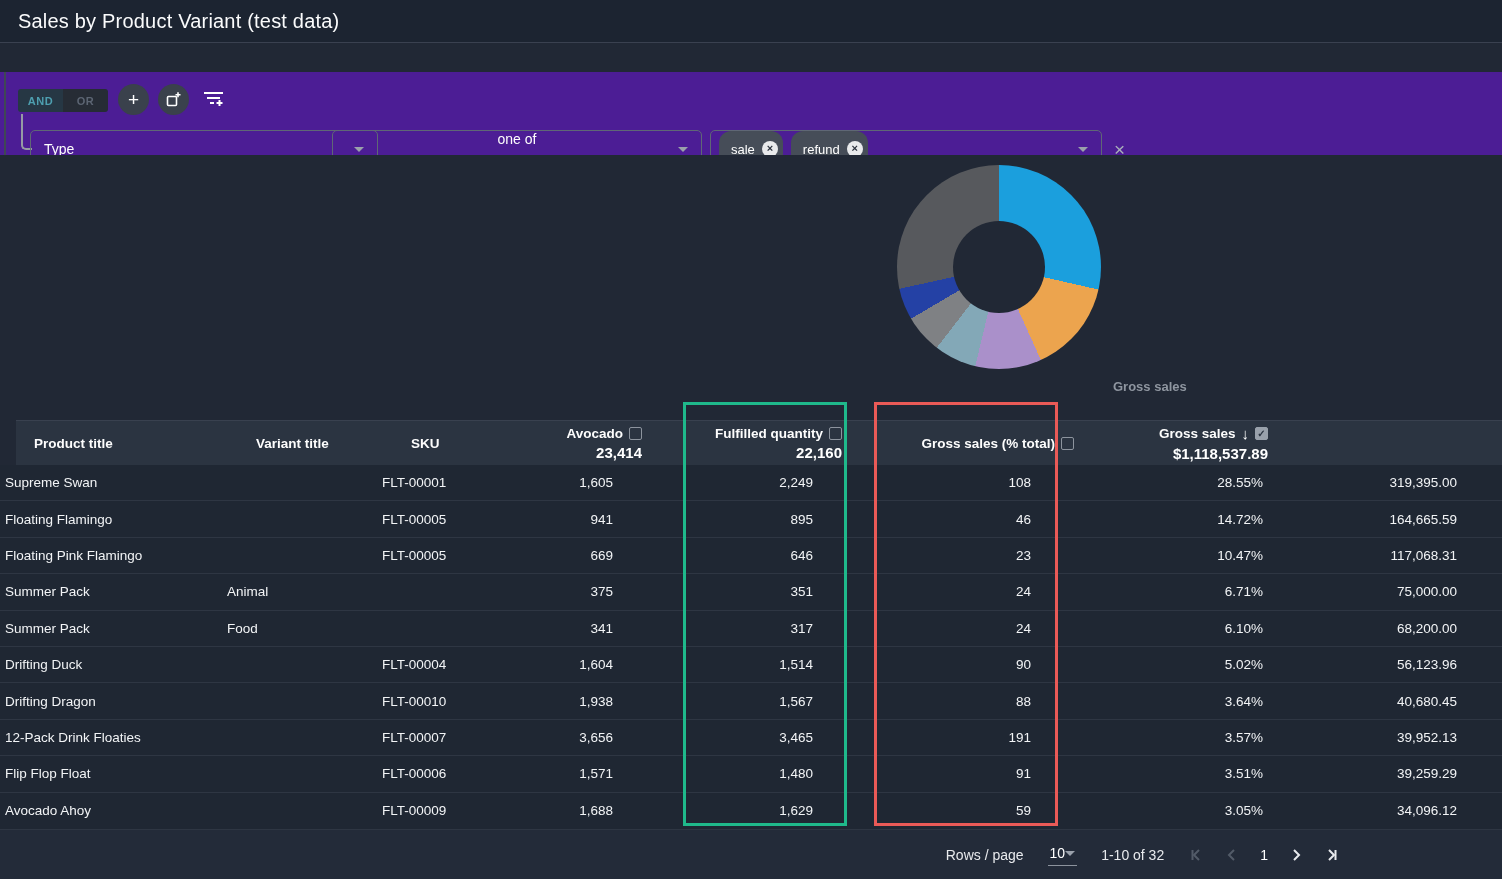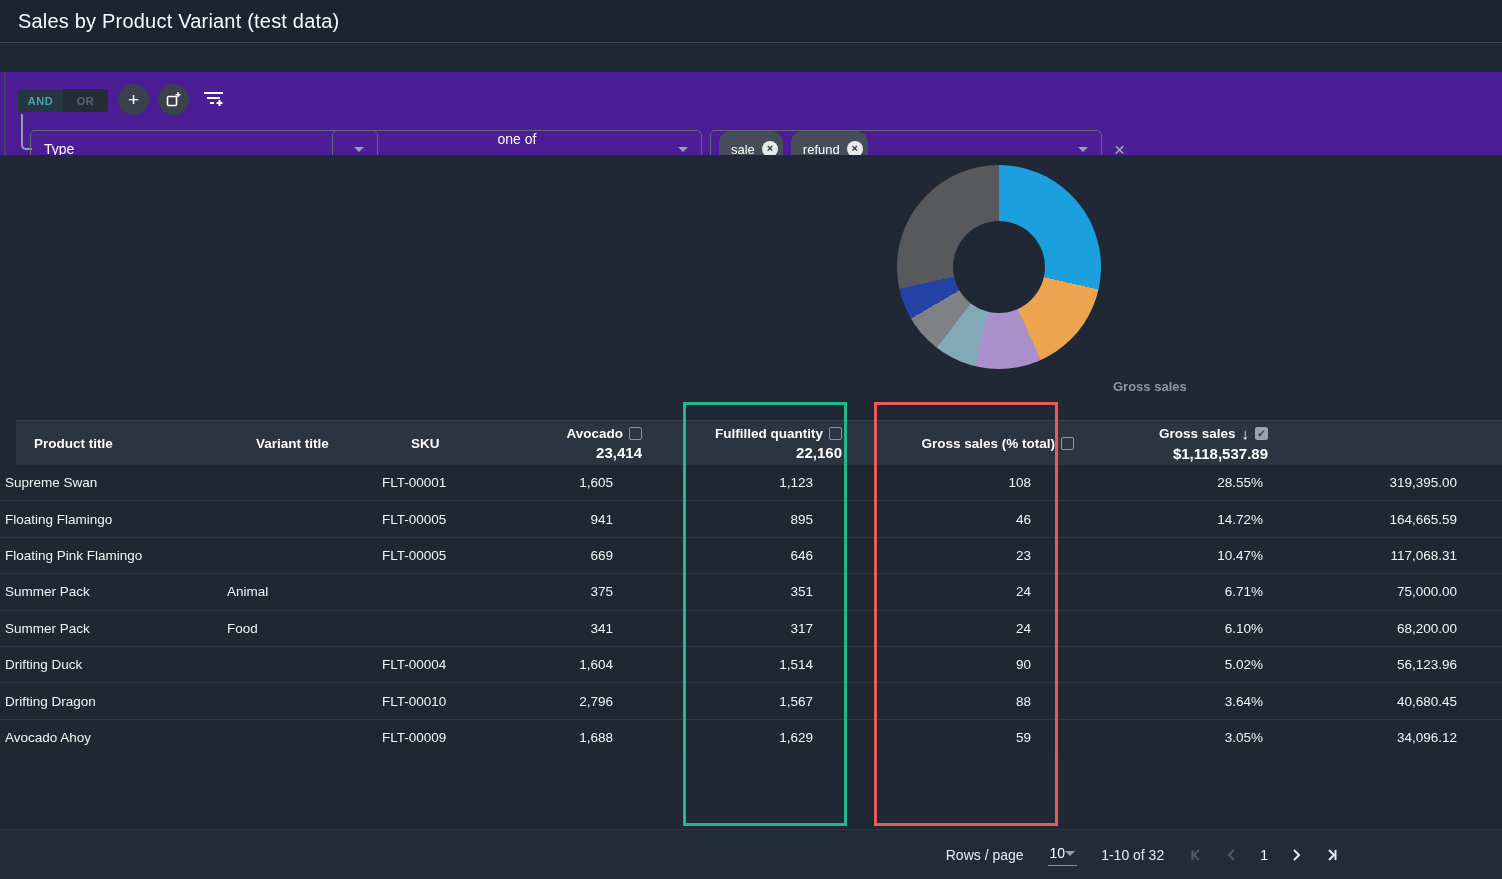--- a/index.html
+++ b/index.html
@@ -221,21 +221,21 @@
           </div>
           <div class="htotal">$1,118,537.89</div>
         </div>
       </div>
     <div class="tbody" id="tbody">
         <div class="trow">
           <div class="cell c0">Supreme Swan</div>
           <div class="cell c1"></div>
           <div class="cell c2">FLT-00001</div>
           <div class="cell c3">1,605</div>
-          <div class="cell c4">1,123</div>
+          <div class="cell c4">2,249</div>
           <div class="cell c5">108</div>
           <div class="cell c6">28.55%</div>
           <div class="cell c7">319,395.00</div>
         </div>
         <div class="trow">
           <div class="cell c0">Floating Flamingo</div>
           <div class="cell c1"></div>
           <div class="cell c2">FLT-00005</div>
           <div class="cell c3">941</div>
           <div class="cell c4">895</div>
@@ -280,25 +280,45 @@
           <div class="cell c3">1,604</div>
           <div class="cell c4">1,514</div>
           <div class="cell c5">90</div>
           <div class="cell c6">5.02%</div>
           <div class="cell c7">56,123.96</div>
         </div>
         <div class="trow">
           <div class="cell c0">Drifting Dragon</div>
           <div class="cell c1"></div>
           <div class="cell c2">FLT-00010</div>
-          <div class="cell c3">2,796</div>
+          <div class="cell c3">1,938</div>
           <div class="cell c4">1,567</div>
           <div class="cell c5">88</div>
           <div class="cell c6">3.64%</div>
           <div class="cell c7">40,680.45</div>
+        </div>
+        <div class="trow">
+          <div class="cell c0">12-Pack Drink Floaties</div>
+          <div class="cell c1"></div>
+          <div class="cell c2">FLT-00007</div>
+          <div class="cell c3">3,656</div>
+          <div class="cell c4">3,465</div>
+          <div class="cell c5">191</div>
+          <div class="cell c6">3.57%</div>
+          <div class="cell c7">39,952.13</div>
+        </div>
+        <div class="trow">
+          <div class="cell c0">Flip Flop Float</div>
+          <div class="cell c1"></div>
+          <div class="cell c2">FLT-00006</div>
+          <div class="cell c3">1,571</div>
+          <div class="cell c4">1,480</div>
+          <div class="cell c5">91</div>
+          <div class="cell c6">3.51%</div>
+          <div class="cell c7">39,259.29</div>
         </div>
         <div class="trow">
           <div class="cell c0">Avocado Ahoy</div>
           <div class="cell c1"></div>
           <div class="cell c2">FLT-00009</div>
           <div class="cell c3">1,688</div>
           <div class="cell c4">1,629</div>
           <div class="cell c5">59</div>
           <div class="cell c6">3.05%</div>
           <div class="cell c7">34,096.12</div>

